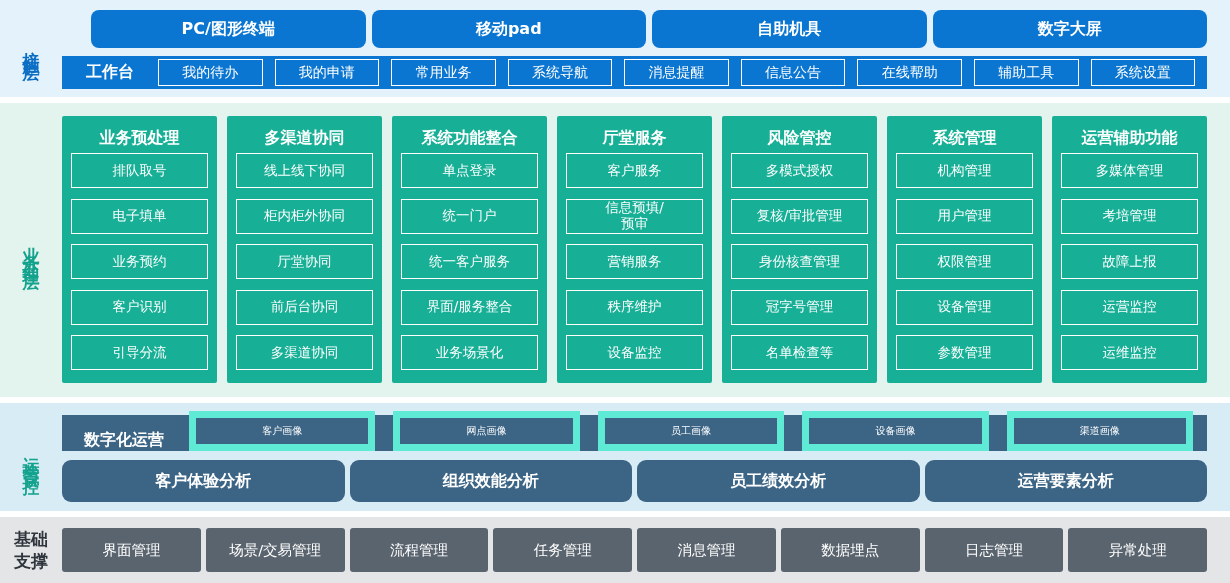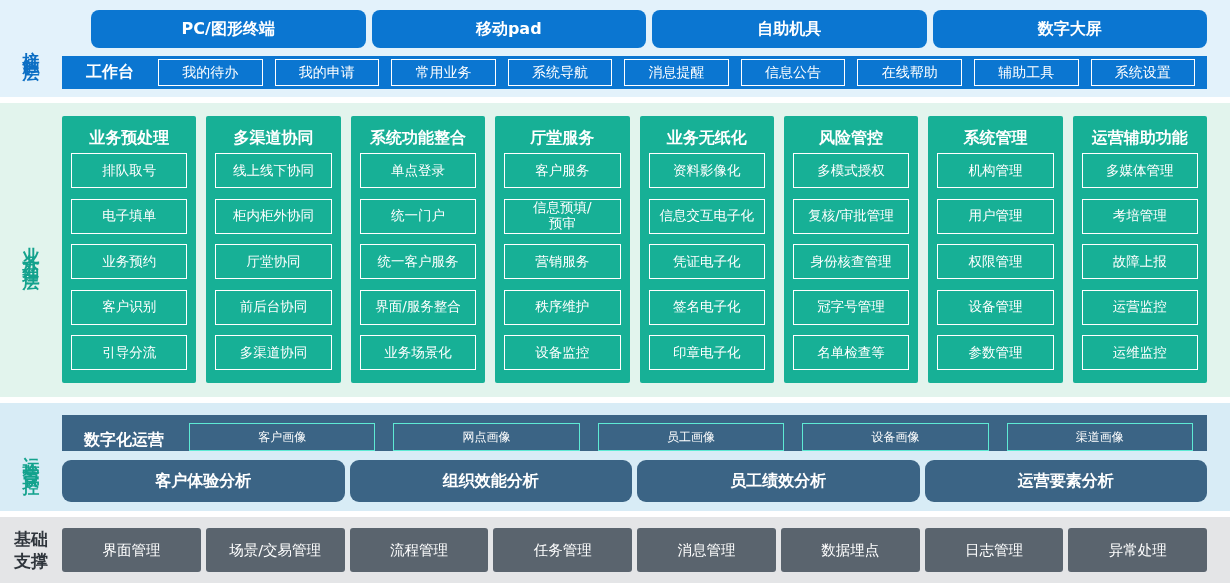--- a/index.html
+++ b/index.html
@@ -63,21 +63,21 @@
   
   .band-ops{height:108px;background:#d8ecf6;}
   .ops-label{color:#13a28d;}
   .digital-bar{
     margin-top:12px;height:36px;background:#3b6485;
     display:flex;align-items:flex-end;padding:0 14px;gap:17px;
   }
   .digital-label{color:#ffffff;font-weight:bold;font-size:16px;flex:0 0 96px;text-align:center;}
   .digital-items{flex:1;display:flex;gap:18px;}
   .digital-btn{
-    flex:1;height:26px;border:1px solid #5eead4;color:#ffffff;font-size:12px;
+    flex:1;height:26px;border:7px solid #5eead4;color:#ffffff;font-size:10px;
     display:flex;align-items:center;justify-content:center;white-space:nowrap;
   }
   .analysis-row{margin-top:9px;display:flex;gap:5px;height:42px;}
   .analysis-btn{
     flex:1;background:#3b6485;border-radius:9px;color:#ffffff;
     font-weight:bold;font-size:16px;display:flex;align-items:center;justify-content:center;
   }
 
   
   .band-foundation{height:66px;background:#e4e5e7;}
@@ -204,35 +204,20 @@
 预审</div>
 
                 <div class="col-item">营销服务</div>
 
                 <div class="col-item">秩序维护</div>
 
                 <div class="col-item">设备监控</div>
               </div>
           </div>
 
-          <div class="col">
-            <div class="col-title">业务无纸化</div>
-            <div class="col-items">
-
-                <div class="col-item">资料影像化</div>
-
-                <div class="col-item">信息交互电子化</div>
-
-                <div class="col-item">凭证电子化</div>
-
-                <div class="col-item">签名电子化</div>
-
-                <div class="col-item">印章电子化</div>
-              </div>
-          </div>
 
           <div class="col">
             <div class="col-title">风险管控</div>
             <div class="col-items">
 
                 <div class="col-item">多模式授权</div>
 
                 <div class="col-item">复核/审批管理</div>
 
                 <div class="col-item">身份核查管理</div>

